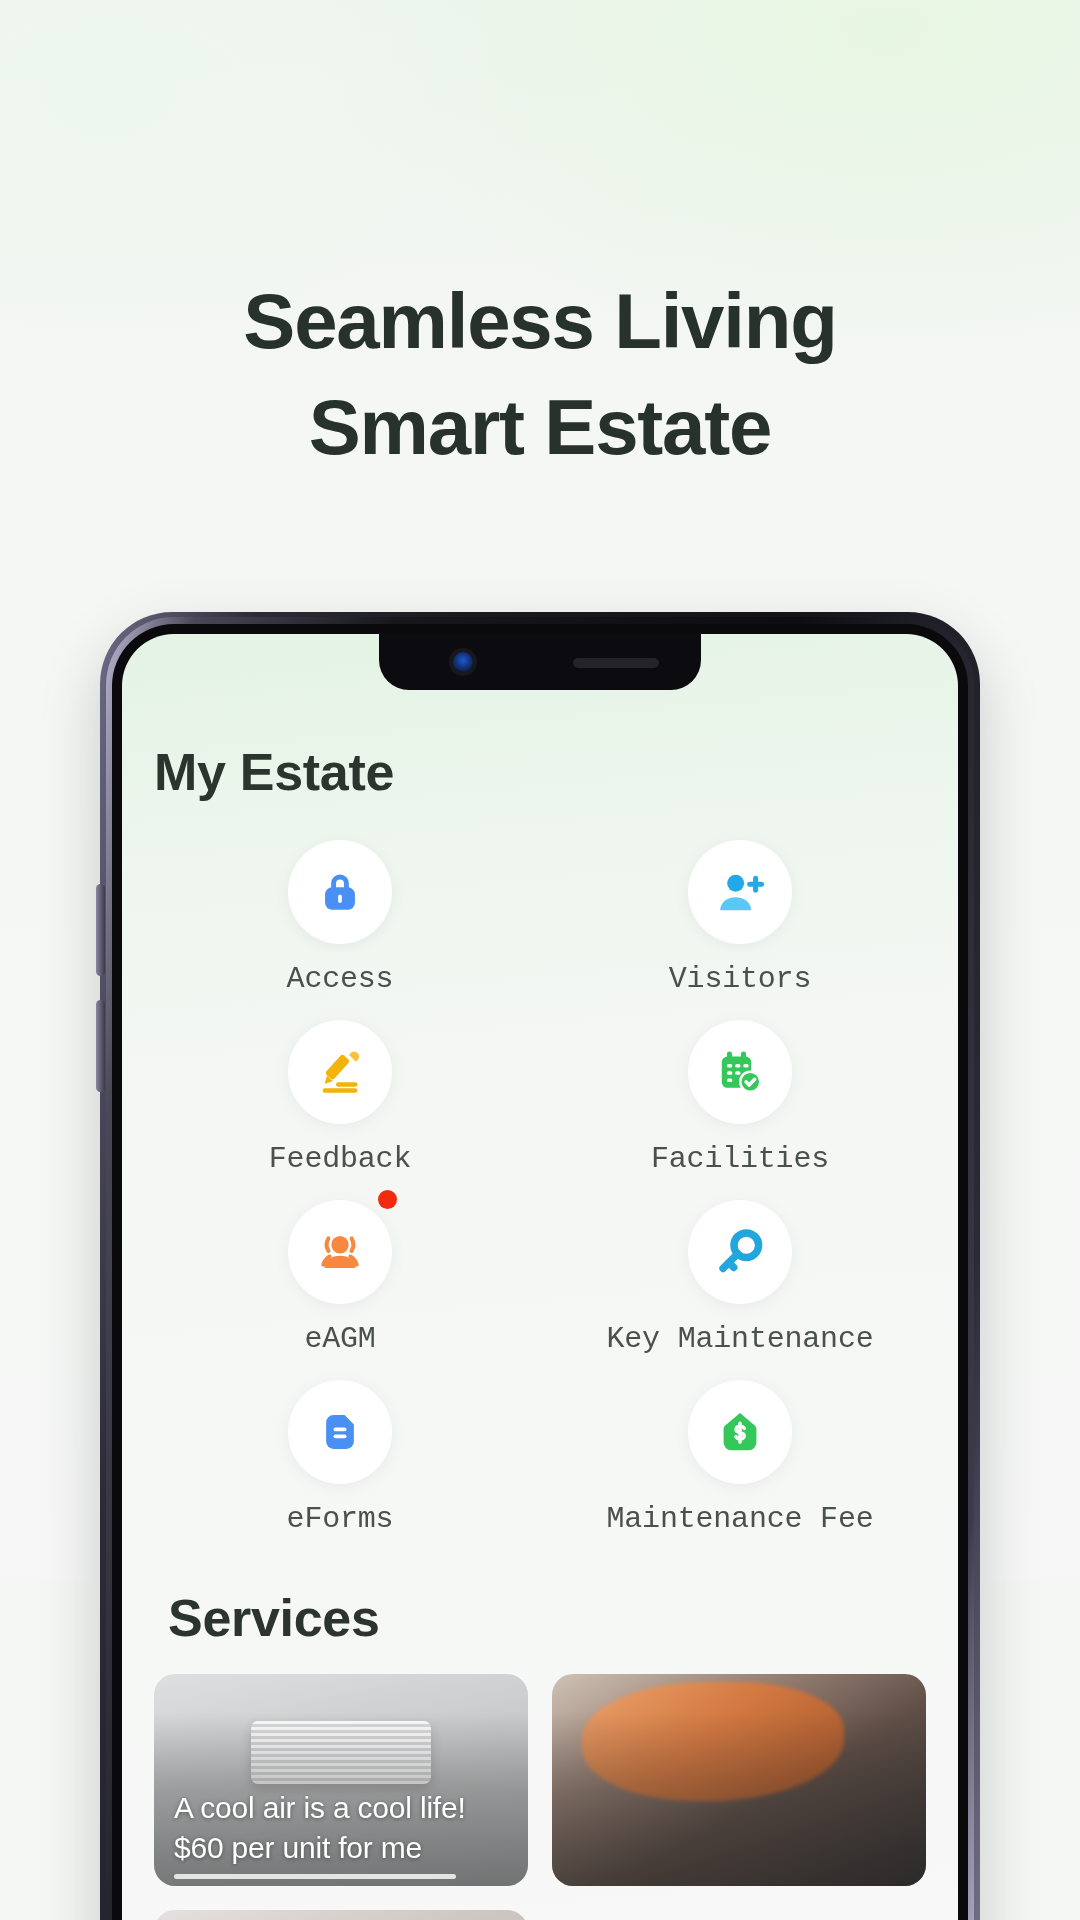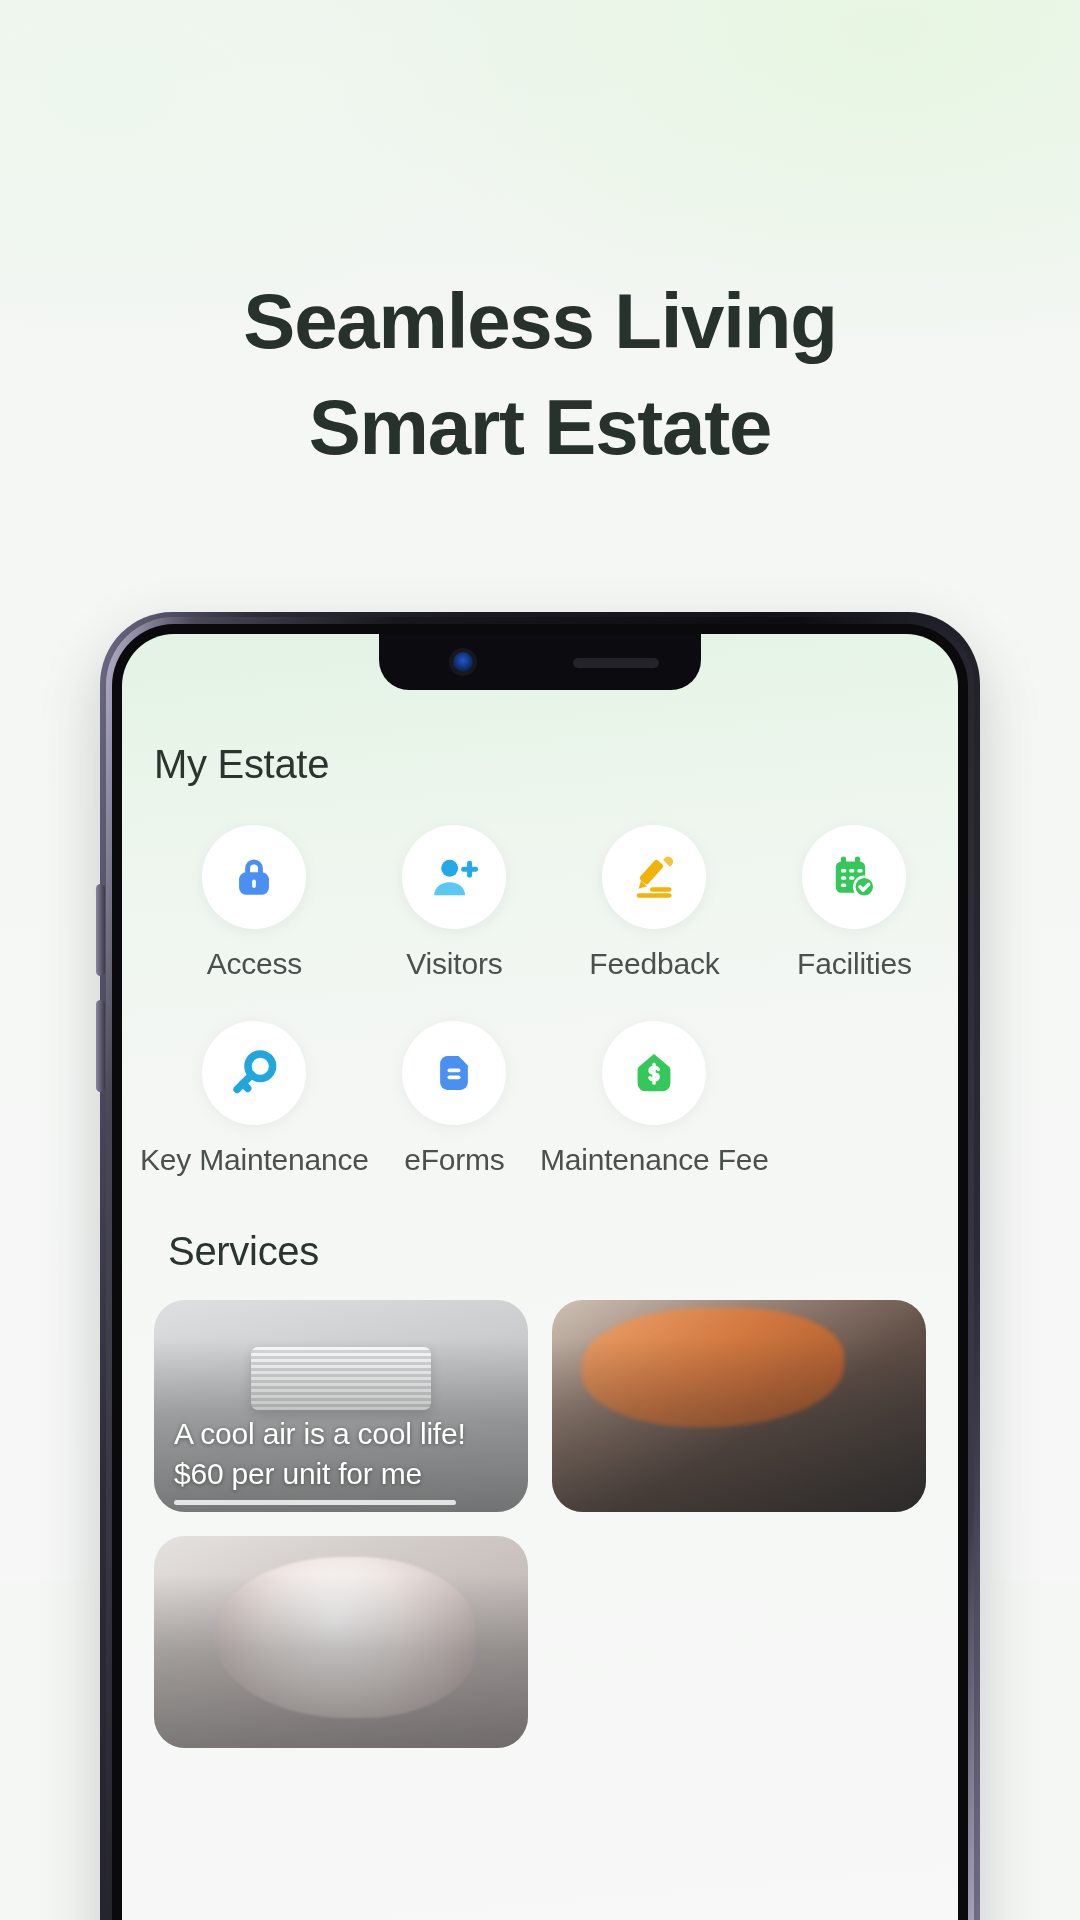--- a/index.html
+++ b/index.html
@@ -134,33 +134,34 @@
     position: absolute;
     left: 0;
     top: 0;
     right: 0;
     bottom: 0;
     padding: 0 18px;
     box-sizing: border-box;
   }
   .section-title {
     color: #2c342e;
-    font-size: 40px;
-    font-weight: normal;
+    font-size: 52px;
+    font-weight: bold;
     letter-spacing: -0.3px;
   }
   .section-title.my-estate { margin: 108px 0 0 14px; }
   .section-title.services  { margin: 52px 0 0 28px; }
 
   
   .grid {
     margin-top: 38px;
     display: grid;
-    grid-template-columns: repeat(4, 1fr);
-    row-gap: 40px;
+    grid-template-columns: repeat(2, 1fr);
+    row-gap: 24px;
+    font-family: Liberation Mono, monospace;
   }
   .tile {
     position: relative;
     display: flex;
     flex-direction: column;
     align-items: center;
   }
   .tile-circle {
     width: 104px;
     height: 104px;
@@ -193,21 +194,21 @@
   .cards {
     margin-top: 26px;
     display: grid;
     grid-template-columns: 1fr 1fr;
     gap: 24px;
     padding: 0 14px;
   }
   .card {
     position: relative;
     height: 212px;
-    border-radius: 31px;
+    border-radius: 21px;
     overflow: hidden;
   }
   .card-photo { position: absolute; inset: 0; }
   .card-shade {
     position: absolute;
     inset: 0;
     background: linear-gradient(180deg, rgba(30,30,30,0) 18%, rgba(40,40,40,0.28) 54%, rgba(35,35,35,0.46) 100%);
   }
   .card-text {
     position: absolute;
@@ -383,20 +384,34 @@
                 <rect x="6.4" y="11.7" width="2.3" height="1.5" rx="0.7" fill="#ffffff"></rect>
                 <rect x="9.9" y="11.7" width="2.3" height="1.5" rx="0.7" fill="#ffffff"></rect>
                 <rect x="6.4" y="14.8" width="2.3" height="1.5" rx="0.7" fill="#ffffff"></rect>
                 <circle cx="16.4" cy="16.2" r="4.3" fill="#34c759" stroke="#ffffff" stroke-width="1.1"></circle>
                 <path d="M14.6 16.2l1.3 1.4 2.4-2.5" stroke="#ffffff" stroke-width="1.5" fill="none" stroke-linecap="round" stroke-linejoin="round"></path>
               </svg>
             </div>
             <div class="tile-label">Facilities</div>
           </div>
 
+          <div class="tile">
+            <div class="badge-dot"></div>
+            <div class="tile-circle">
+              <svg class="glyph" width="58" height="58" viewBox="0 0 24 24">
+                <circle cx="12" cy="9" r="3.6" fill="#f7883f"></circle>
+                <path d="M5.6 18.6c0-3.2 2.9-5 6.4-5s6.4 1.8 6.4 5z" fill="#f7883f"></path>
+                <path d="M7.2 6.4a5.2 5.2 0 0 0 0 5.2" stroke="#f7883f" stroke-width="1.7" fill="none" stroke-linecap="round"></path>
+                <path d="M16.8 6.4a5.2 5.2 0 0 1 0 5.2" stroke="#f7883f" stroke-width="1.7" fill="none" stroke-linecap="round"></path>
+                <path d="M5.1 17.2a6.4 6.4 0 0 1 2.6-3.3" stroke="#f7883f" stroke-width="1.7" fill="none" stroke-linecap="round"></path>
+                <path d="M18.9 17.2a6.4 6.4 0 0 0-2.6-3.3" stroke="#f7883f" stroke-width="1.7" fill="none" stroke-linecap="round"></path>
+              </svg>
+            </div>
+            <div class="tile-label">eAGM</div>
+          </div>
 
           <div class="tile">
             <div class="tile-circle">
               <svg class="glyph" width="58" height="58" viewBox="0 0 24 24">
                 <circle cx="14.6" cy="9.2" r="5.1" fill="none" stroke="#21a6dd" stroke-width="3.1"></circle>
                 <path d="M11 12.8L5 18.8" stroke="#21a6dd" stroke-width="3.1" stroke-linecap="round"></path>
                 <path d="M7.4 16.4l2 2" stroke="#21a6dd" stroke-width="3.1" stroke-linecap="round"></path>
               </svg>
             </div>
             <div class="tile-label">Key Maintenance</div>

